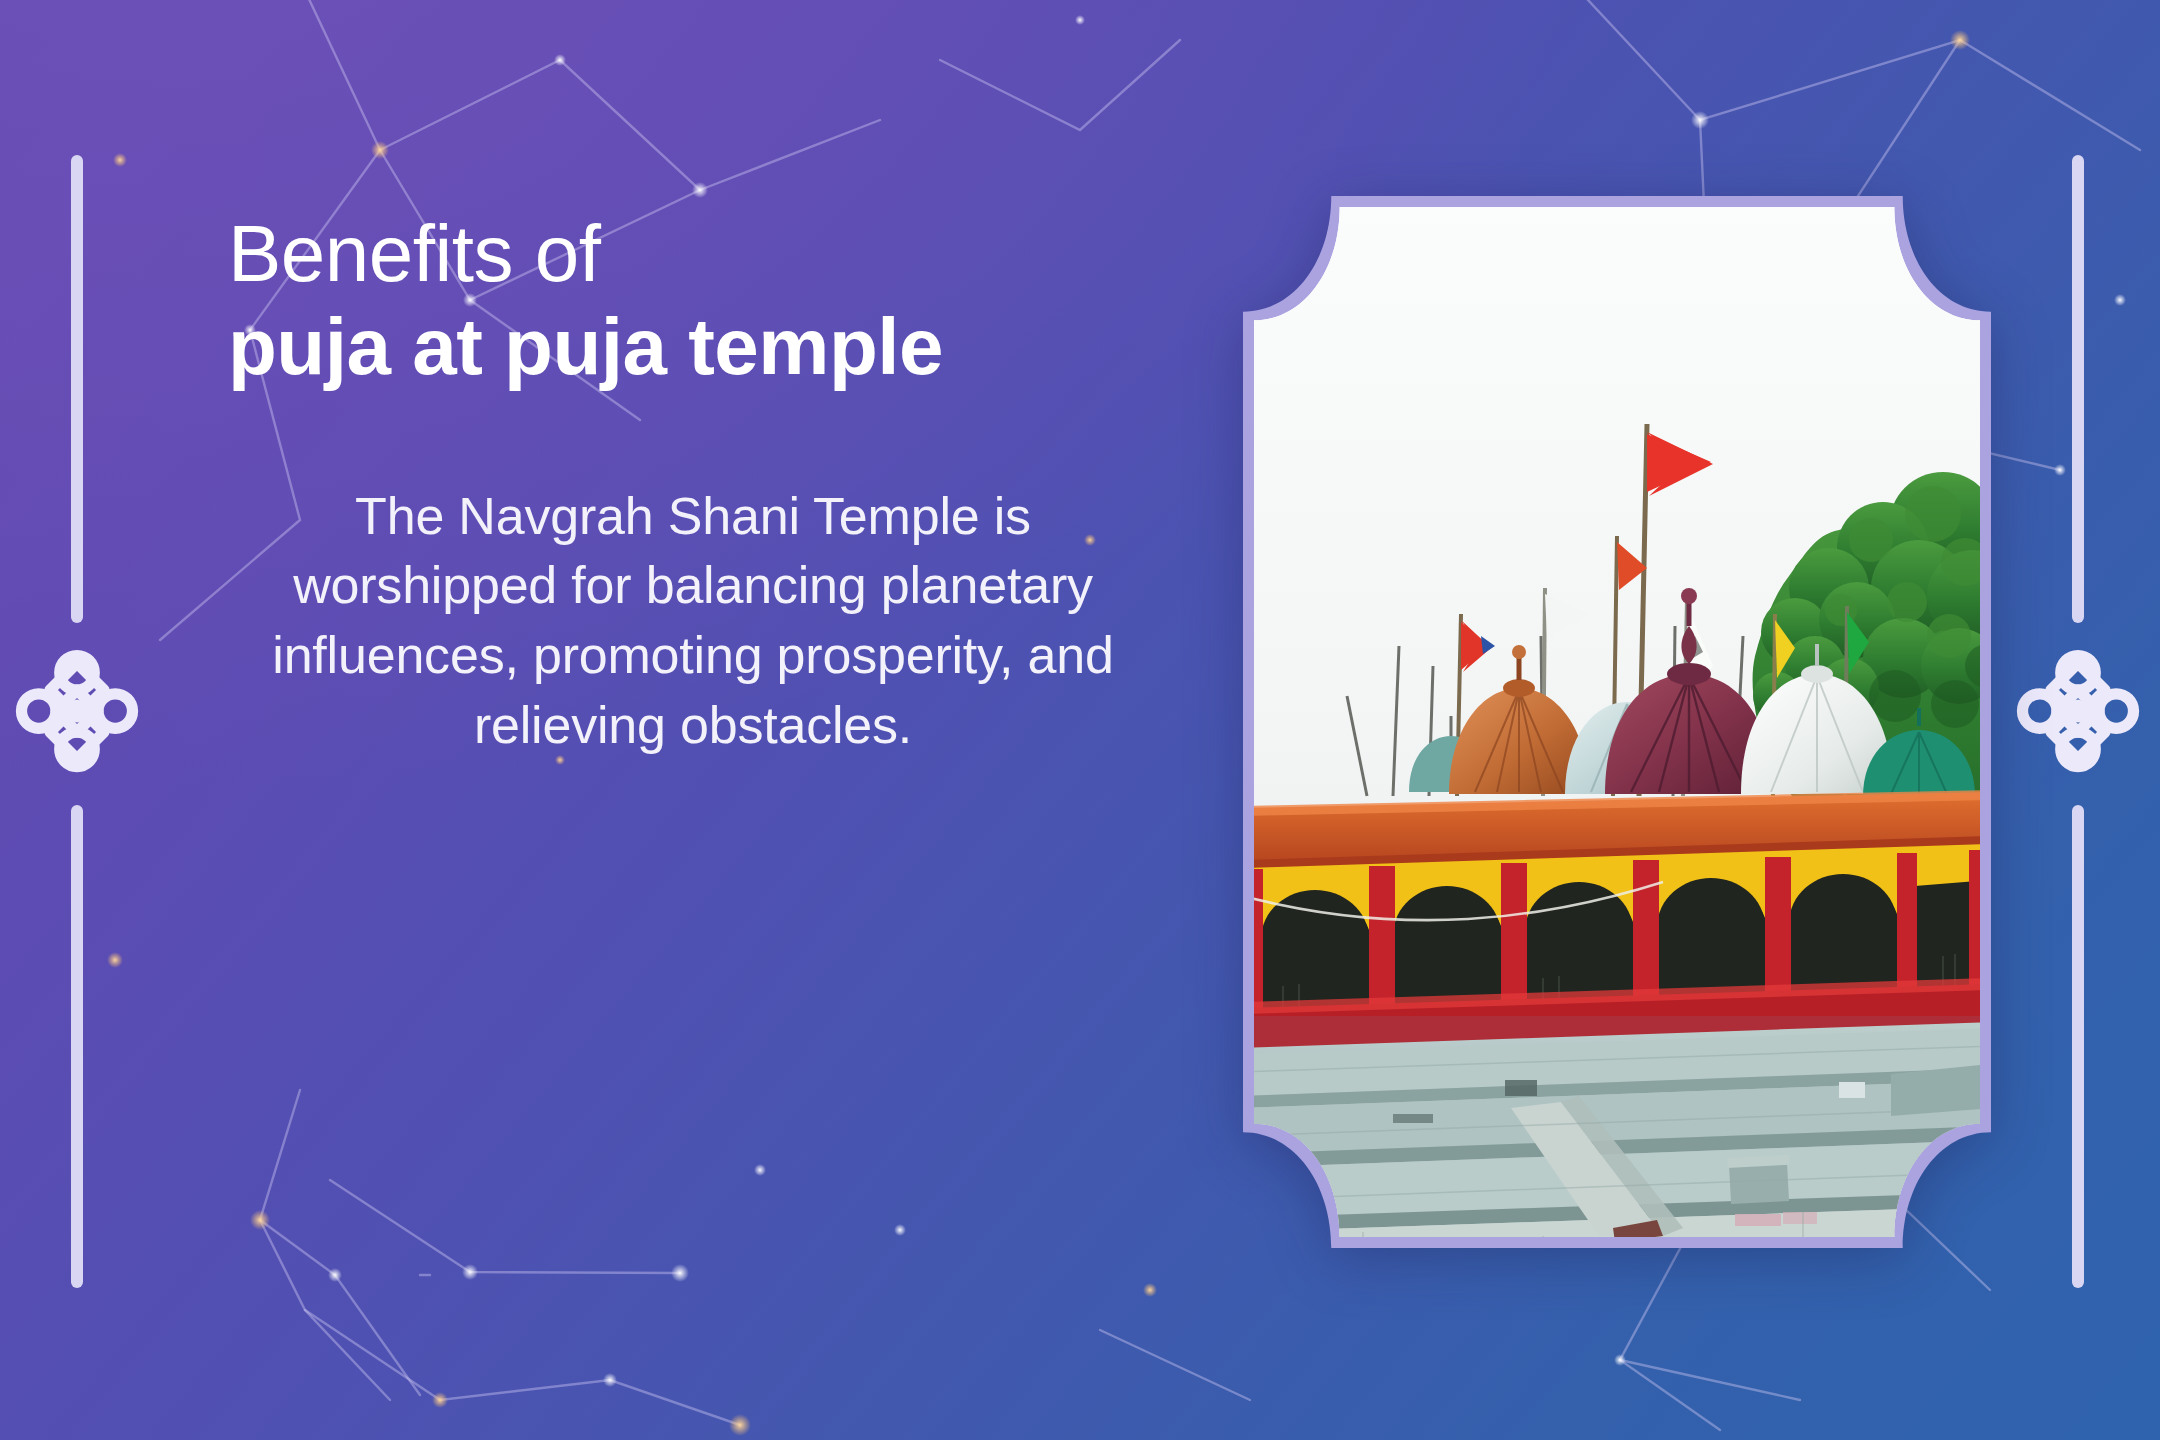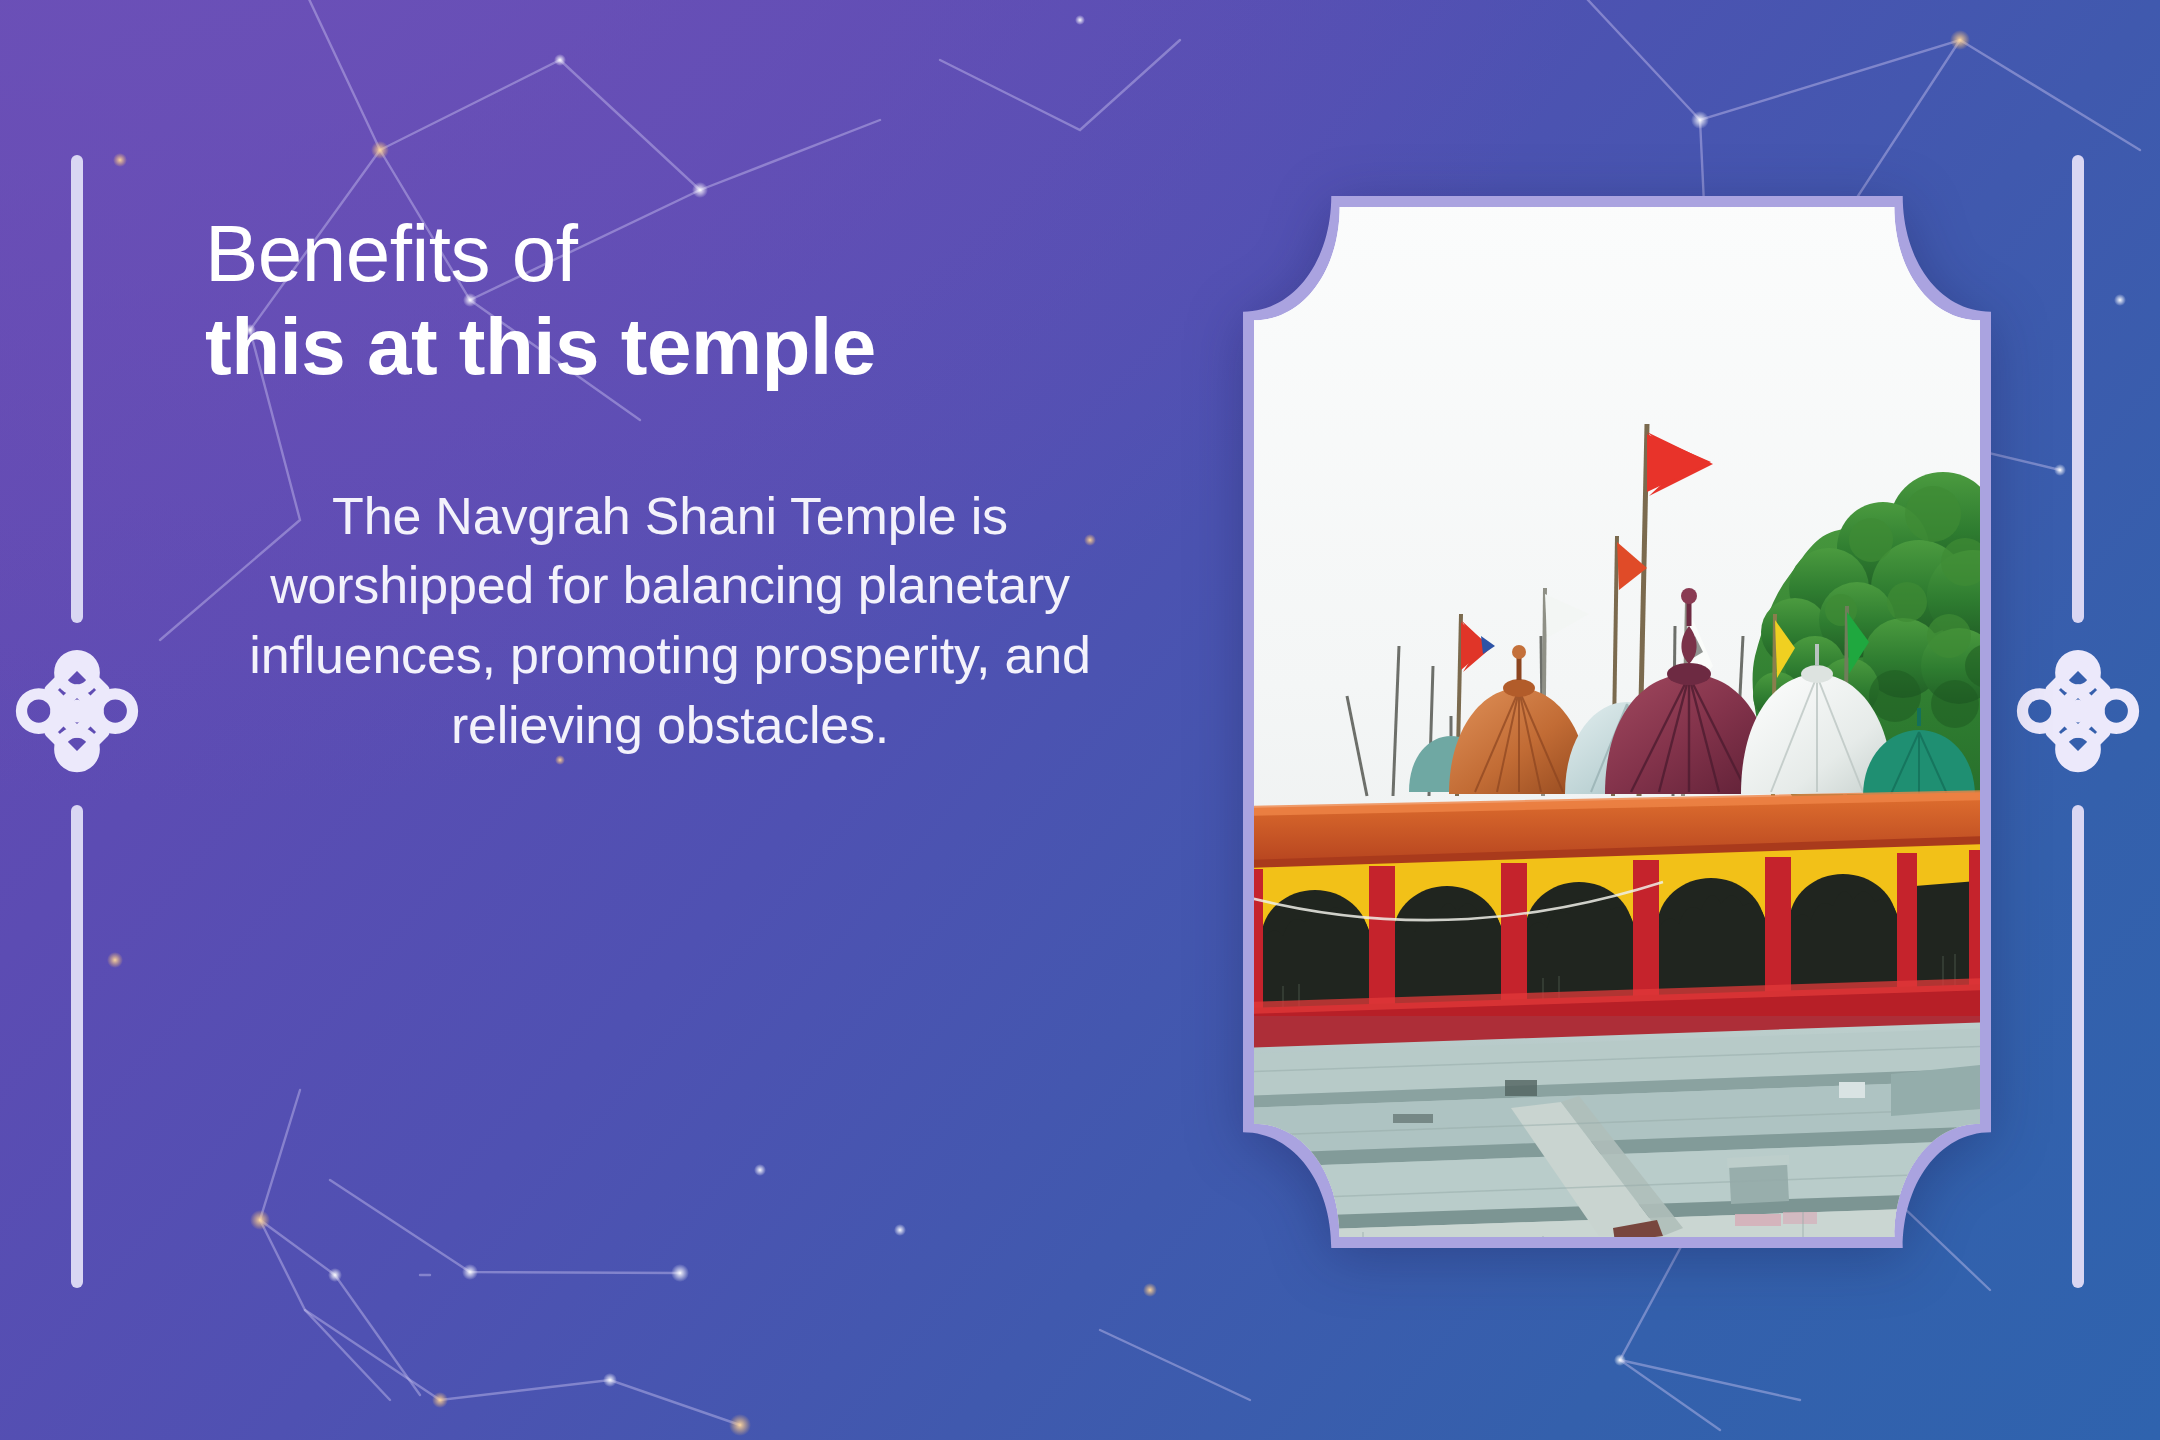--- a/index.html
+++ b/index.html
@@ -13,21 +13,21 @@
     background:
       radial-gradient(120% 120% at 8% -10%, #6b51b8 0%, rgba(107,81,184,0) 55%),
       linear-gradient(130deg,#6849b2 0%, #5c4cb3 24%, #4f51b2 44%, #4059ae 64%, #3460ac 82%, #2f63ae 100%);
   }
 
   
   .sky{position:absolute;inset:0;pointer-events:none;}
   .sky svg{position:absolute;inset:0;width:2160px;height:1440px;}
 
   
-  .copy{position:absolute;left:205px;top:208px;width:1000px;}
+  .copy{position:absolute;left:228px;top:208px;width:1000px;}
   h1.head{
     margin:0;color:#ffffff;font-size:80px;line-height:1.16;
     letter-spacing:-0.5px;font-weight:300;
   }
   h1.head .b{font-weight:700;display:block;}
   h1.head .l1{font-weight:300;display:block;}
   p.body{
     margin:88px 0 0 0;color:#f3f2fb;font-size:52px;line-height:1.34;
     font-weight:400;max-width:930px;letter-spacing:-0.2px;text-align:center;
   }
@@ -132,21 +132,21 @@
         <circle cx="1760" cy="1035" r="6" fill="url(#starW)"></circle>
         <circle cx="2120" cy="300" r="6" fill="url(#starW)"></circle>
         <circle cx="1080" cy="20" r="5" fill="url(#starW)"></circle>
       </g>
     </svg>
   </div>
 
   <div class="copy">
     <h1 class="head">
       <span class="l1">Benefits of</span>
-      <span class="b">this at this temple</span>
+      <span class="b">puja at puja temple</span>
     </h1>
     <p class="body">The Navgrah Shani Temple is worshipped for balancing planetary influences, promoting prosperity, and relieving obstacles.</p>
   </div>
 
   <div class="rail l-top"></div>
   <div class="rail l-bot"></div>
   <div class="rail r-top"></div>
   <div class="rail r-bot"></div>
 
   <div class="knot left">

